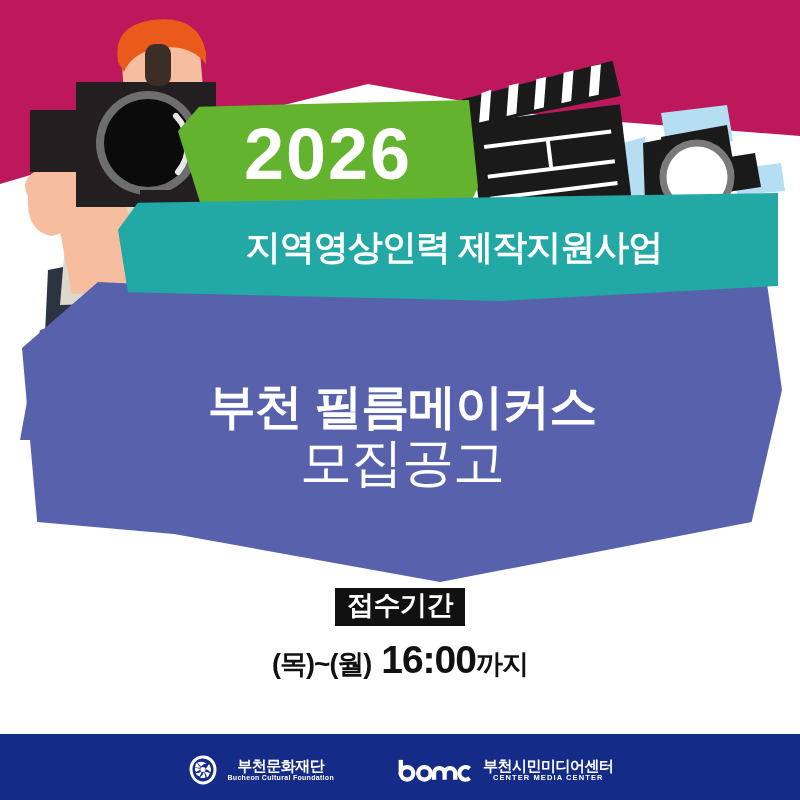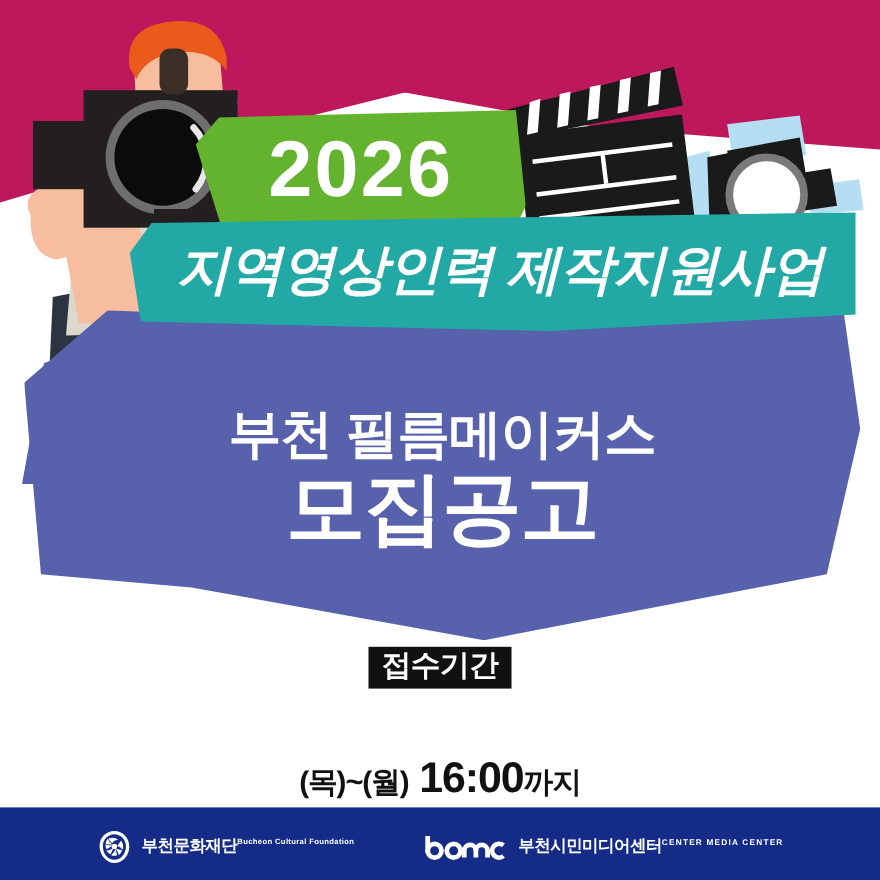--- a/index.html
+++ b/index.html
@@ -49,27 +49,26 @@
   .teal-banner{
     position:absolute;
     left:118px; top:193px; width:660px; height:108px;
     background:#22A8A5;
     clip-path: polygon(3.0% 9%, 100% 0%, 100% 86%, 58% 100%, 1.5% 92%, 0% 34%);
     display:flex; align-items:center; justify-content:center;
     z-index:7;
   }
   .teal-banner .sub{
     color:#ffffff;
-    font-size:49px;
+    font-size:35px;
     font-weight:bold;
     letter-spacing:-1px;
     line-height:1;
     white-space:nowrap;
     transform:translate(6px,-1px);
-    font-style:italic;
   }
 
   
   .purple-banner{
     position:absolute;
     left:22px; top:282px; width:760px; height:300px;
     background:#5761AC;
     clip-path: polygon(10% 0%, 62% 6%, 98% 0%, 100% 36%, 96% 80%,
                        55% 100%, 20% 84%, 2% 80%, 0% 22%);
     z-index:5;
@@ -81,29 +80,29 @@
     display:flex; flex-direction:column;
     align-items:center; justify-content:center;
     gap:2px;
     padding-top:8px;
   }
   .purple-text .l1{
     color:#ffffff; font-size:48px; font-weight:bold;
     letter-spacing:-1px; line-height:1.06; white-space:nowrap;
   }
   .purple-text .l2{
-    color:#ffffff; font-size:72px; font-weight:bold;
+    color:#ffffff; font-size:52px; font-weight:normal;
     letter-spacing:-1px; line-height:1.06; white-space:nowrap;
   }
 
   
   .date-block{
     position:absolute; left:0; right:0; top:588px;
     z-index:9;
-    display:flex; flex-direction:column; align-items:center;gap:48px;
+    display:flex; flex-direction:column; align-items:center;
   }
   .period-badge{
     background:#111111; color:#ffffff;
     font-size:27px; font-weight:bold;
     letter-spacing:-0.5px;
     padding:3px 12px 5px 12px;
     line-height:1.1;
   }
   .date-line{
     margin-top:12px;
@@ -117,21 +116,21 @@
   .date-line .tick{ font-size:28px; }
 
   
   .footer{
     position:absolute; left:0; right:0; bottom:14px;
     z-index:10;
     display:flex; align-items:center; justify-content:center;
     gap:62px;
   }
   .logo{ display:flex; align-items:center; gap:9px; }
-  .logo-text{ display:flex; flex-direction:row; line-height:1.05;text-align:center; }
+  .logo-text{ display:flex; flex-direction:column; line-height:1.05;text-align:center; }
   .logo-kr{ color:#ffffff; font-size:15px; font-weight:bold; letter-spacing:-0.5px; }
   .logo-en{ color:#ffffff; font-size:7px; font-weight:bold; letter-spacing:0.3px; }
   .logo-en.wide{ letter-spacing:1.1px; font-size:7.5px; }
   .bcf-mark{ width:32px; height:32px; }
   .bomc-mark{ width:78px; height:26px; }
 
   
   .character{ position:absolute; left:0; top:0; width:330px; height:440px; z-index:4; }
   
   .clapper{ position:absolute; left:455px; top:55px; width:190px; height:175px; z-index:4; }

